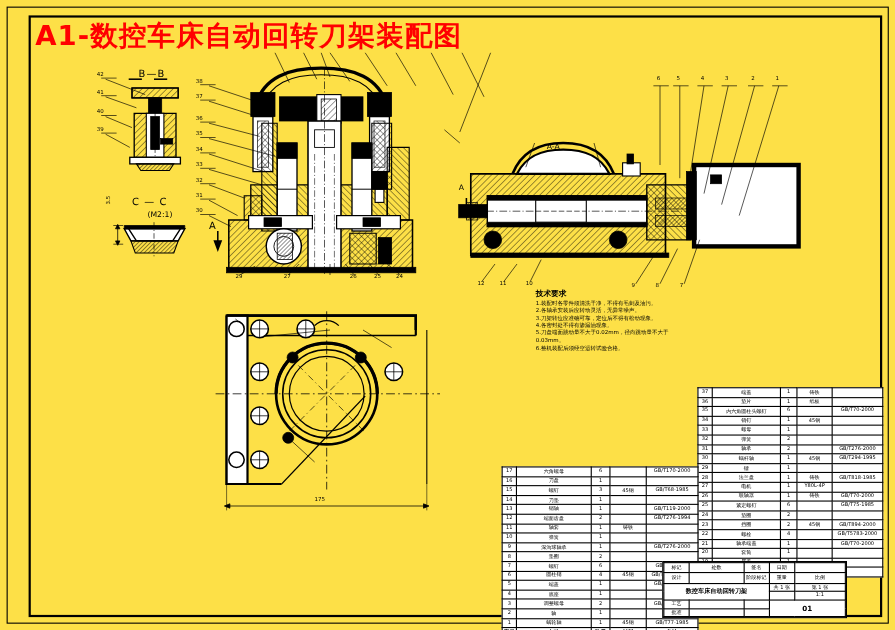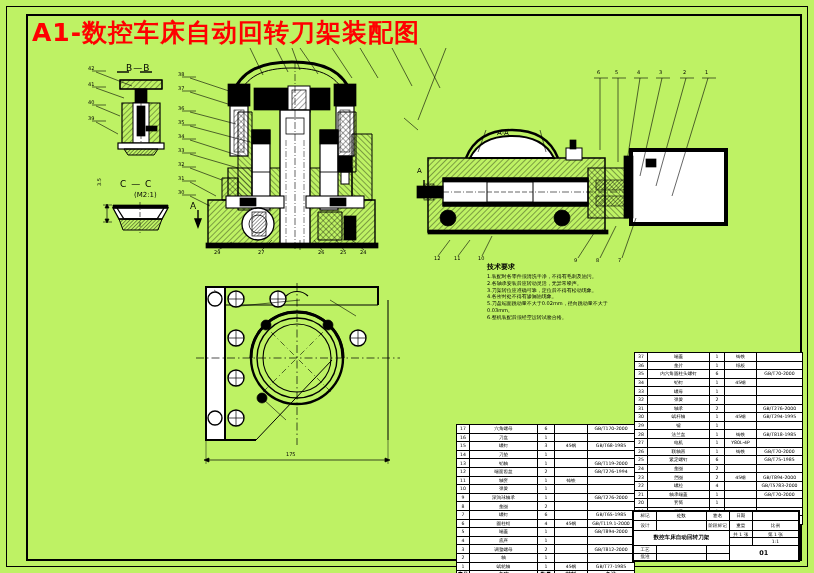--- a/index.html
+++ b/index.html
@@ -2,21 +2,21 @@
 <html><head>
 <meta charset="utf-8">
 <style>
   * { box-sizing: border-box; margin: 0; padding: 0; }
   html, body {
     width: 814px; height: 573px;
     background: #ffffff;
     font-family: "Liberation Sans", "DejaVu Sans", sans-serif;
     overflow: hidden;
   }
-  #page { position: relative; width: 814px; height: 573px; background: #bef264; }
+  #page { position: relative; width: 814px; height: 573px; background: #fde047; }
 
   
   .outer-border {
     position: absolute; left: 6px; top: 6px; right: 6px; bottom: 6px;
     border: 1px solid #000;
   }
   .inner-border {
     position: absolute; left: 26px; top: 14px; right: 12px; bottom: 12px;
     border: 2px solid #000;
   }
@@ -80,21 +80,21 @@
   .c-rmk { width: 47px; }
 
   .c-no2  { width: 13px; }
   .c-nm2  { width: 62px; }
   .c-qty2 { width: 15px; }
   .c-mat2 { width: 32px; }
   .c-rmk2 { width: 46px; }
 
   
   #title-block {
-    position: absolute; left: 632px; top: 510px; width: 168px; height: 52px;
+    position: absolute; left: 602px; top: 510px; width: 168px; height: 52px;
     border: 1.2px solid #000; background: #fff;
     font-family: "DejaVu Sans", sans-serif; font-size: 4.6px; color: #000;
   }
   #title-block table { width: 100%; height: 100%; border-collapse: collapse; table-layout: fixed; }
   #title-block td { border: 0.6px solid #000; text-align: center; overflow: hidden;
                     white-space: nowrap; padding: 0; }
   .tb-name { font-size: 5.6px; font-weight: bold; }
   .tb-sheet { font-size: 6.5px; font-weight: bold; }
 </style>
 </head>

